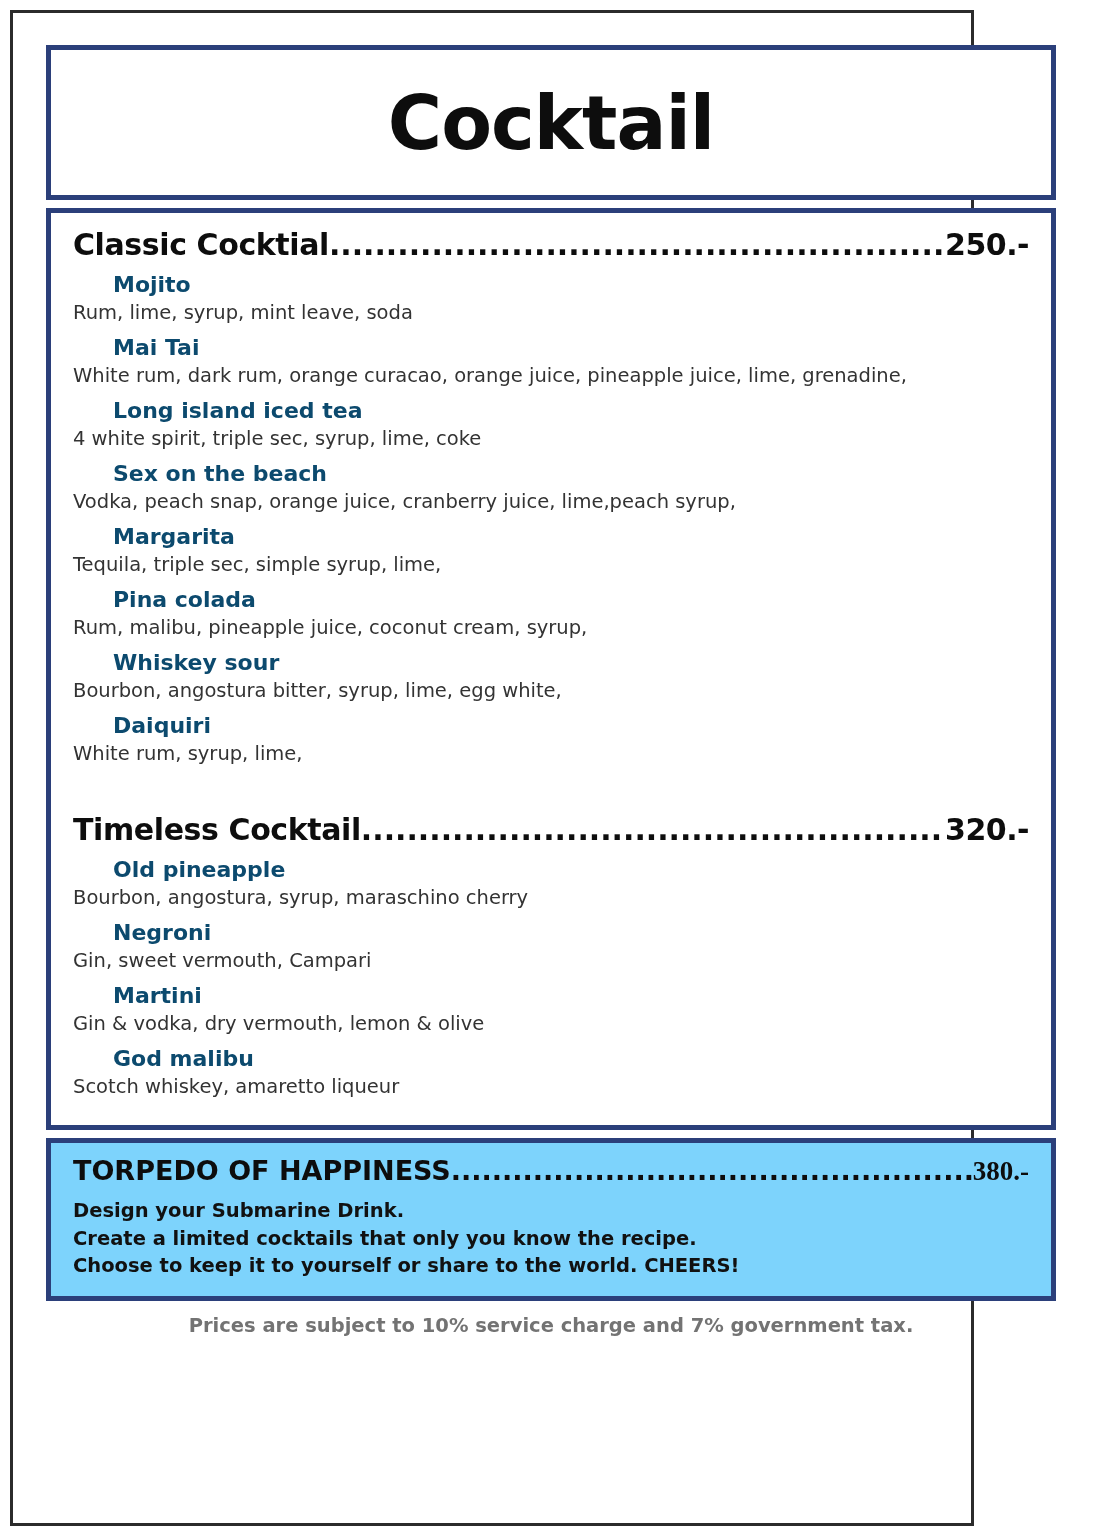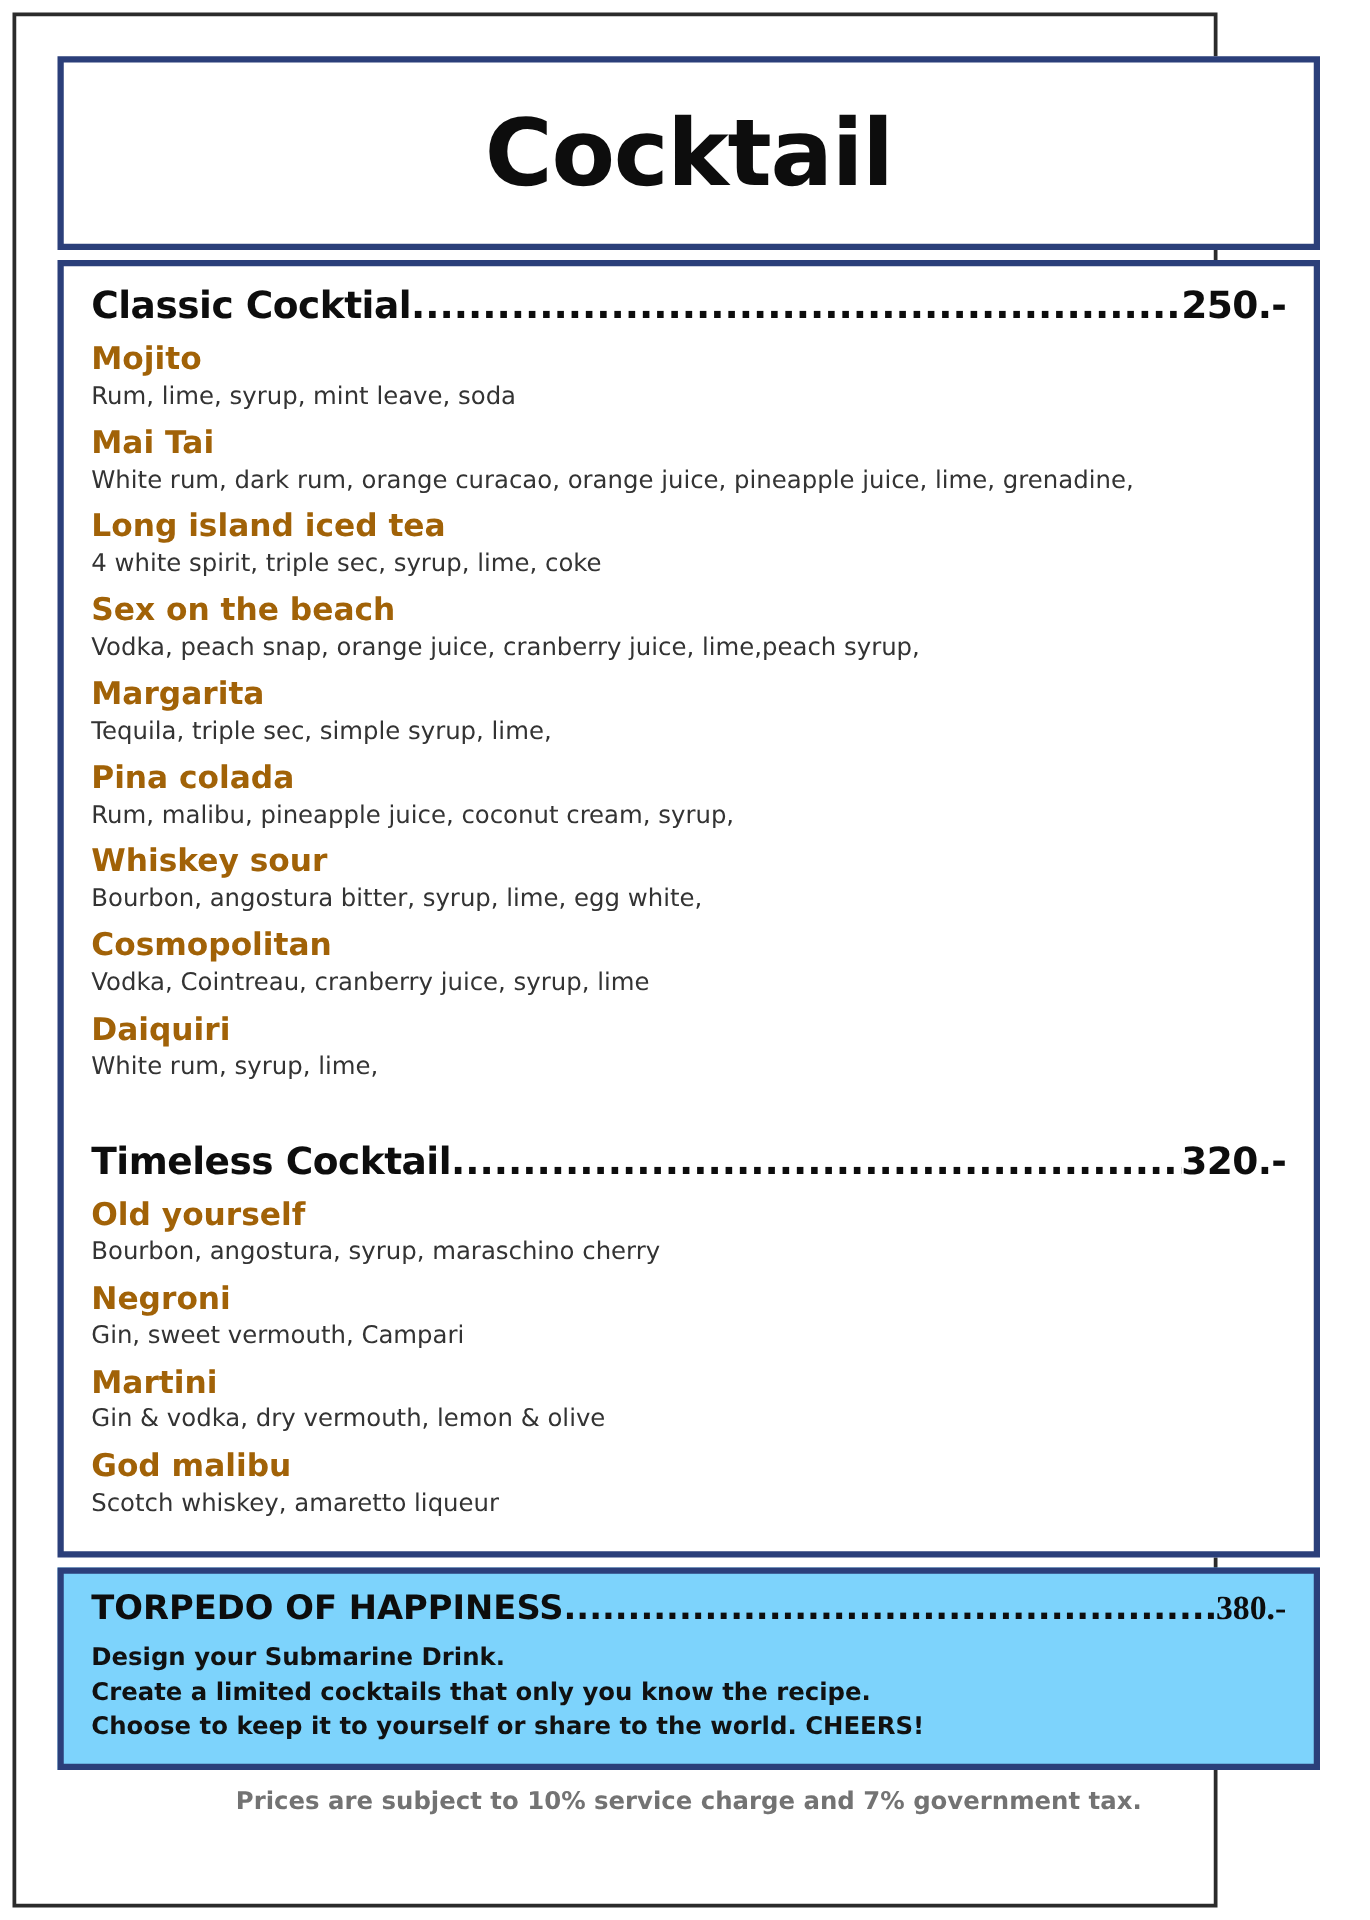--- a/index.html
+++ b/index.html
@@ -84,24 +84,25 @@
     letter-spacing: 0px;
     line-height: 1;
     margin: 0 0px;
     color: #0d0d0d;
   }
   .section-header .sec-price { flex: 0 0 auto; letter-spacing: -0.5px; }
 
   .items { margin-top: 2px; }
   .item { margin-bottom: 7px; }
   .item-name {
-    font-size: 25px;
-    font-weight: 700;
-    color: #a16207;
+    font-size: 22px;
+    font-weight: 700;
+    color: #0c4a6e;
     line-height: 1.35;
+    margin-left: 40px;
   }
   .item-desc {
     font-size: 19.5px;
     font-weight: 400;
     color: #333333;
     line-height: 1.35;
   }
 
   .section-gap { height: 38px; }
 
@@ -187,41 +188,37 @@
             </div>
             <div class="item">
               <div class="item-name">Pina colada</div>
               <div class="item-desc">Rum, malibu, pineapple juice, coconut cream, syrup,</div>
             </div>
             <div class="item">
               <div class="item-name">Whiskey sour</div>
               <div class="item-desc">Bourbon, angostura bitter, syrup, lime, egg white,</div>
             </div>
             <div class="item">
-              <div class="item-name">Cosmopolitan</div>
-              <div class="item-desc">Vodka, Cointreau, cranberry juice, syrup, lime</div>
-            </div>
-            <div class="item">
               <div class="item-name">Daiquiri</div>
               <div class="item-desc">White rum, syrup, lime,</div>
             </div>
           </div>
         </div>
 
         <div class="section-gap"></div>
 
         <div>
           <div class="section-header">
             <span class="sec-name">Timeless Cocktail</span>
             <span class="dots">......................................................................................................................................</span>
             <span class="sec-price">320.-</span>
           </div>
           <div class="items">
             <div class="item">
-              <div class="item-name">Old yourself</div>
+              <div class="item-name">Old pineapple</div>
               <div class="item-desc">Bourbon, angostura, syrup, maraschino cherry</div>
             </div>
             <div class="item">
               <div class="item-name">Negroni</div>
               <div class="item-desc">Gin, sweet vermouth, Campari</div>
             </div>
             <div class="item">
               <div class="item-name">Martini</div>
               <div class="item-desc">Gin &amp; vodka, dry vermouth, lemon &amp; olive</div>
             </div>

